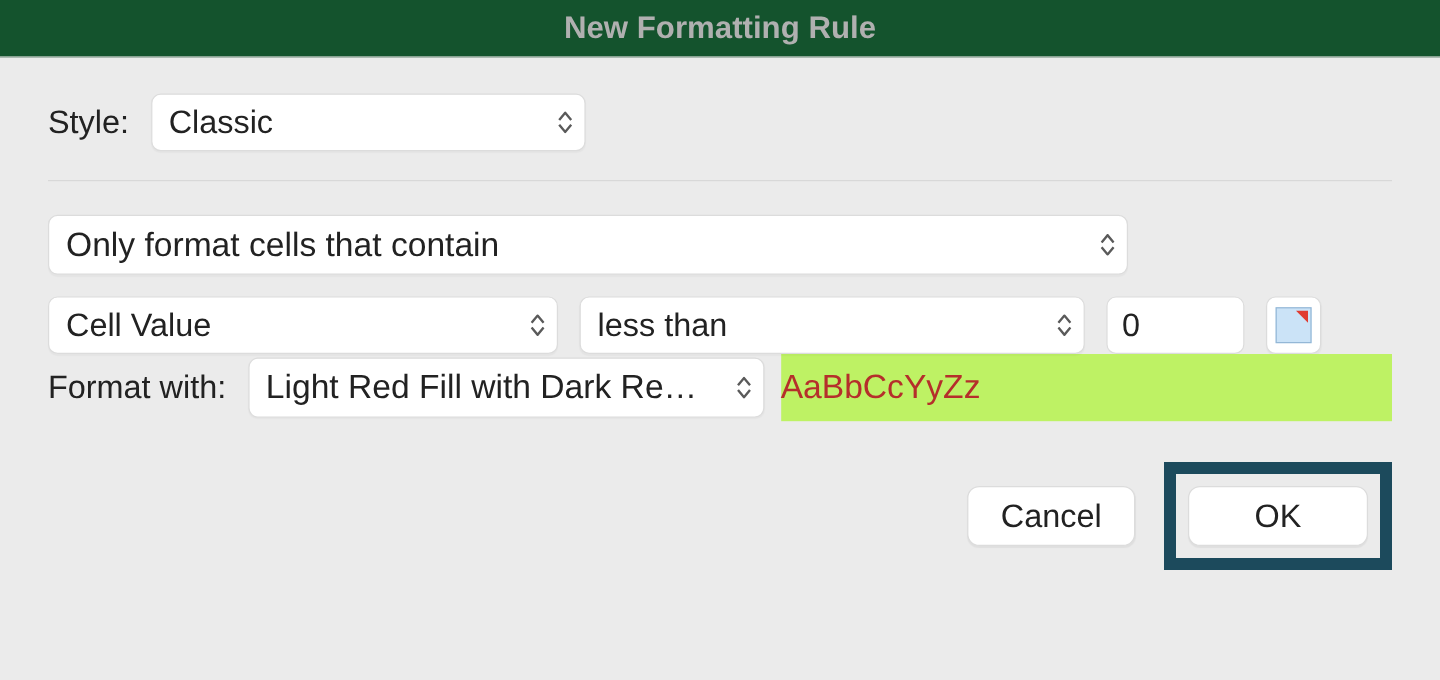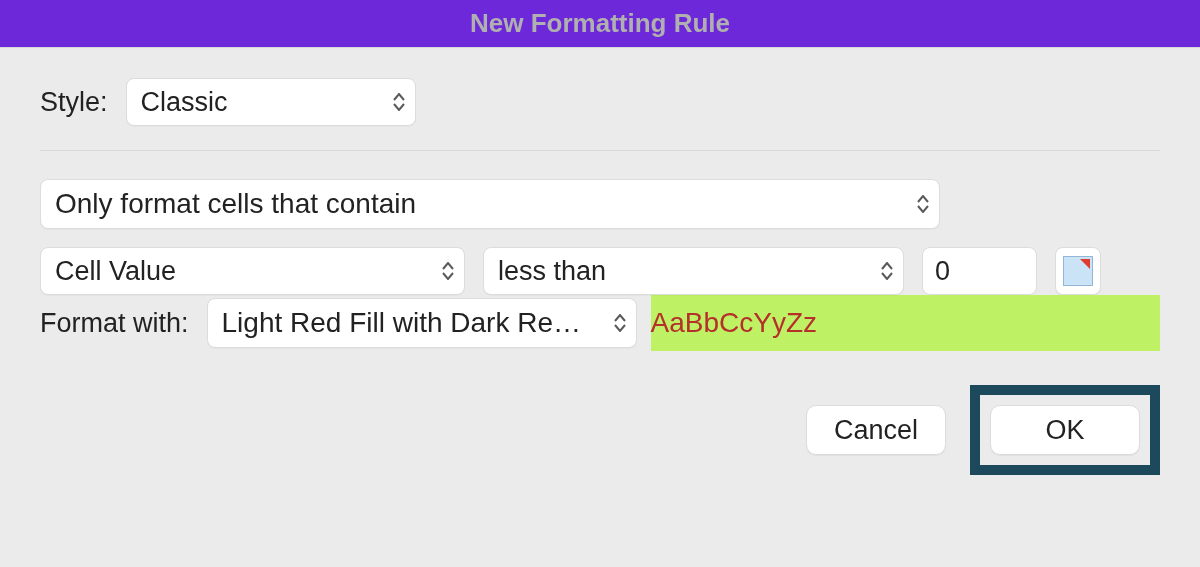--- a/index.html
+++ b/index.html
@@ -15,21 +15,21 @@
       background: #ebebeb;
       overflow: hidden;
     }
 
     .titlebar {
       height: 48px;
       display: flex;
       align-items: center;
       justify-content: center;
       border-bottom: 1px solid #d8d8d8;
-      background: #6d28d9;
+      background: #14532d;
     }
 
     .titlebar-text {
       font-size: 26px;
       font-weight: 600;
       color: #b0b0b0;
     }
 
     .content {
       padding: 30px 40px 0 40px;
@@ -107,21 +107,21 @@
     }
 
     .row-formatwith {
       display: flex;
       align-items: center;
       gap: 0;
       margin-bottom: 34px;
     }
 
     .select-style {
-      width: 290px;
+      width: 362px;
     }
 
     .select-ruletype {
       width: 900px;
     }
 
     .select-cellvalue {
       width: 425px;
     }
 

